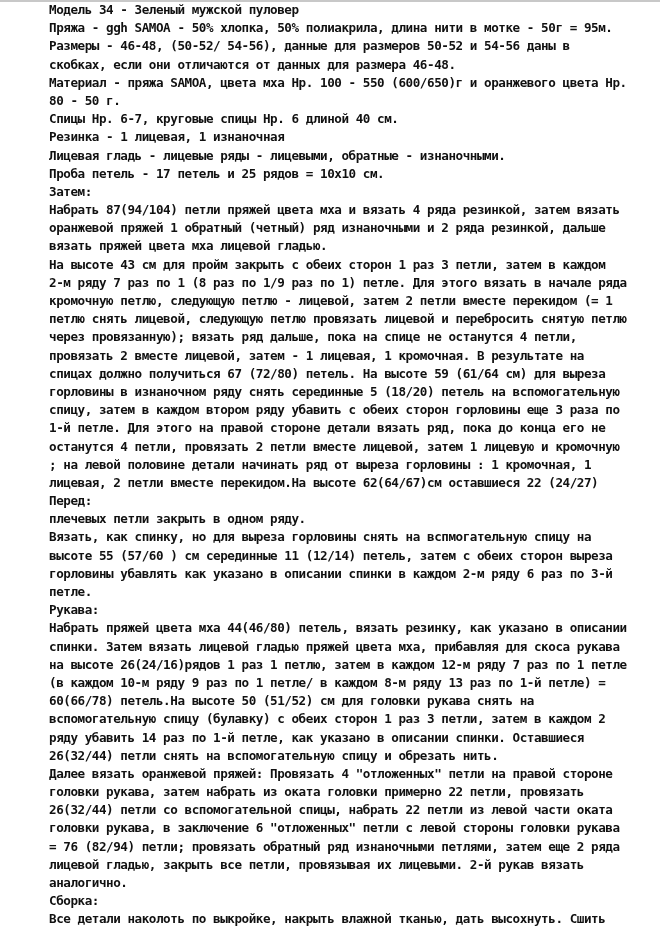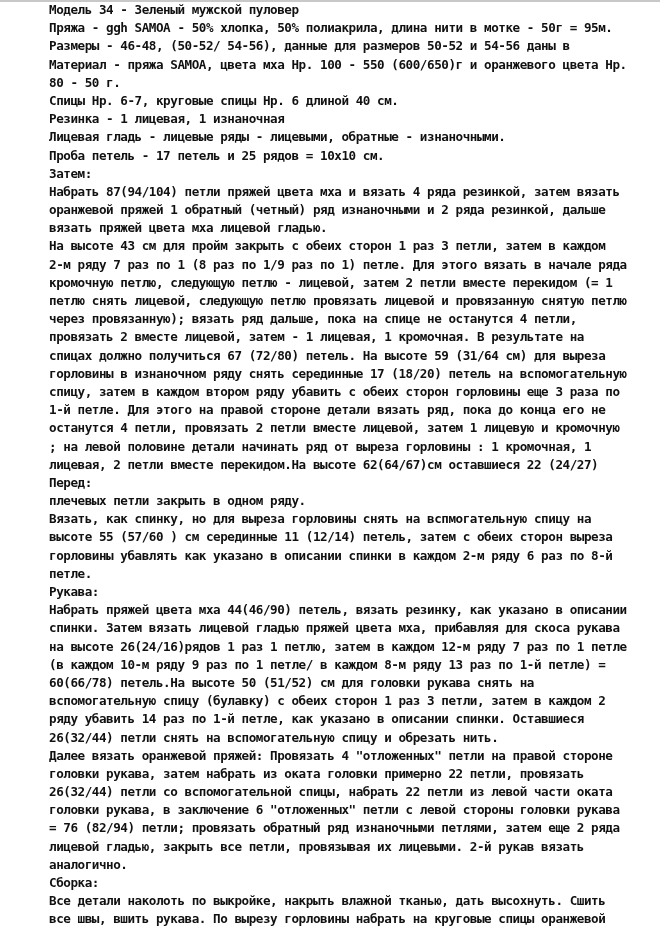--- a/index.html
+++ b/index.html
@@ -14,51 +14,52 @@
   .line { height: 18.2px; line-height: 18.2px; white-space: pre; overflow: visible; padding-left: 47px; }
 </style>
 </head>
 <body>
 
 <div class="topline"></div>
 <div class="doc" id="doc">
     <div class="line">Модель 34 - Зеленый мужской пуловер</div>
     <div class="line">Пряжа - ggh SAMOA - 50% хлопка, 50% полиакрила, длина нити в мотке - 50г = 95м.</div>
     <div class="line">Размеры - 46-48, (50-52/ 54-56), данные для размеров 50-52 и 54-56 даны в</div>
+    <div class="line">скобках, если они отличаются от данных для размера 46-48.</div>
     <div class="line">Материал - пряжа SAMOA, цвета мха Нр. 100 - 550 (600/650)г и оранжевого цвета Нр.</div>
     <div class="line">80 - 50 г.</div>
     <div class="line">Спицы Нр. 6-7, круговые спицы Нр. 6 длиной 40 см.</div>
     <div class="line">Резинка - 1 лицевая, 1 изнаночная</div>
     <div class="line">Лицевая гладь - лицевые ряды - лицевыми, обратные - изнаночными.</div>
     <div class="line">Проба петель - 17 петель и 25 рядов = 10x10 см.</div>
     <div class="line">Затем:</div>
     <div class="line">Набрать 87(94/104) петли пряжей цвета мха и вязать 4 ряда резинкой, затем вязать</div>
     <div class="line">оранжевой пряжей 1 обратный (четный) ряд изнаночными и 2 ряда резинкой, дальше</div>
     <div class="line">вязать пряжей цвета мха лицевой гладью.</div>
     <div class="line">На высоте 43 см для пройм закрыть с обеих сторон 1 раз 3 петли, затем в каждом</div>
     <div class="line">2-м ряду 7 раз по 1 (8 раз по 1/9 раз по 1) петле. Для этого вязать в начале ряда</div>
     <div class="line">кромочную петлю, следующую петлю - лицевой, затем 2 петли вместе перекидом (= 1</div>
-    <div class="line">петлю снять лицевой, следующую петлю провязать лицевой и провязанную снятую петлю</div>
+    <div class="line">петлю снять лицевой, следующую петлю провязать лицевой и перебросить снятую петлю</div>
     <div class="line">через провязанную); вязать ряд дальше, пока на спице не останутся 4 петли,</div>
     <div class="line">провязать 2 вместе лицевой, затем - 1 лицевая, 1 кромочная. В результате на</div>
-    <div class="line">спицах должно получиться 67 (72/80) петель. На высоте 59 (31/64 см) для выреза</div>
-    <div class="line">горловины в изнаночном ряду снять серединные 17 (18/20) петель на вспомогательную</div>
+    <div class="line">спицах должно получиться 67 (72/80) петель. На высоте 59 (61/64 см) для выреза</div>
+    <div class="line">горловины в изнаночном ряду снять серединные 5 (18/20) петель на вспомогательную</div>
     <div class="line">спицу, затем в каждом втором ряду убавить с обеих сторон горловины еще 3 раза по</div>
     <div class="line">1-й петле. Для этого на правой стороне детали вязать ряд, пока до конца его не</div>
     <div class="line">останутся 4 петли, провязать 2 петли вместе лицевой, затем 1 лицевую и кромочную</div>
     <div class="line">; на левой половине детали начинать ряд от выреза горловины : 1 кромочная, 1</div>
     <div class="line">лицевая, 2 петли вместе перекидом.На высоте 62(64/67)см оставшиеся 22 (24/27)</div>
     <div class="line">Перед:</div>
     <div class="line">плечевых петли закрыть в одном ряду.</div>
     <div class="line">Вязать, как спинку, но для выреза горловины снять на вспмогательную спицу на</div>
     <div class="line">высоте 55 (57/60 ) см серединные 11 (12/14) петель, затем с обеих сторон выреза</div>
-    <div class="line">горловины убавлять как указано в описании спинки в каждом 2-м ряду 6 раз по 8-й</div>
+    <div class="line">горловины убавлять как указано в описании спинки в каждом 2-м ряду 6 раз по 3-й</div>
     <div class="line">петле.</div>
     <div class="line">Рукава:</div>
-    <div class="line">Набрать пряжей цвета мха 44(46/90) петель, вязать резинку, как указано в описании</div>
+    <div class="line">Набрать пряжей цвета мха 44(46/80) петель, вязать резинку, как указано в описании</div>
     <div class="line">спинки. Затем вязать лицевой гладью пряжей цвета мха, прибавляя для скоса рукава</div>
     <div class="line">на высоте 26(24/16)рядов 1 раз 1 петлю, затем в каждом 12-м ряду 7 раз по 1 петле</div>
     <div class="line">(в каждом 10-м ряду 9 раз по 1 петле/ в каждом 8-м ряду 13 раз по 1-й петле) =</div>
     <div class="line">60(66/78) петель.На высоте 50 (51/52) см для головки рукава снять на</div>
     <div class="line">вспомогательную спицу (булавку) с обеих сторон 1 раз 3 петли, затем в каждом 2</div>
     <div class="line">ряду убавить 14 раз по 1-й петле, как указано в описании спинки. Оставшиеся</div>
     <div class="line">26(32/44) петли снять на вспомогательную спицу и обрезать нить.</div>
     <div class="line">Далее вязать оранжевой пряжей: Провязать 4 "отложенных" петли на правой стороне</div>
     <div class="line">головки рукава, затем набрать из оката головки примерно 22 петли, провязать</div>
     <div class="line">26(32/44) петли со вспомогательной спицы, набрать 22 петли из левой части оката</div>

